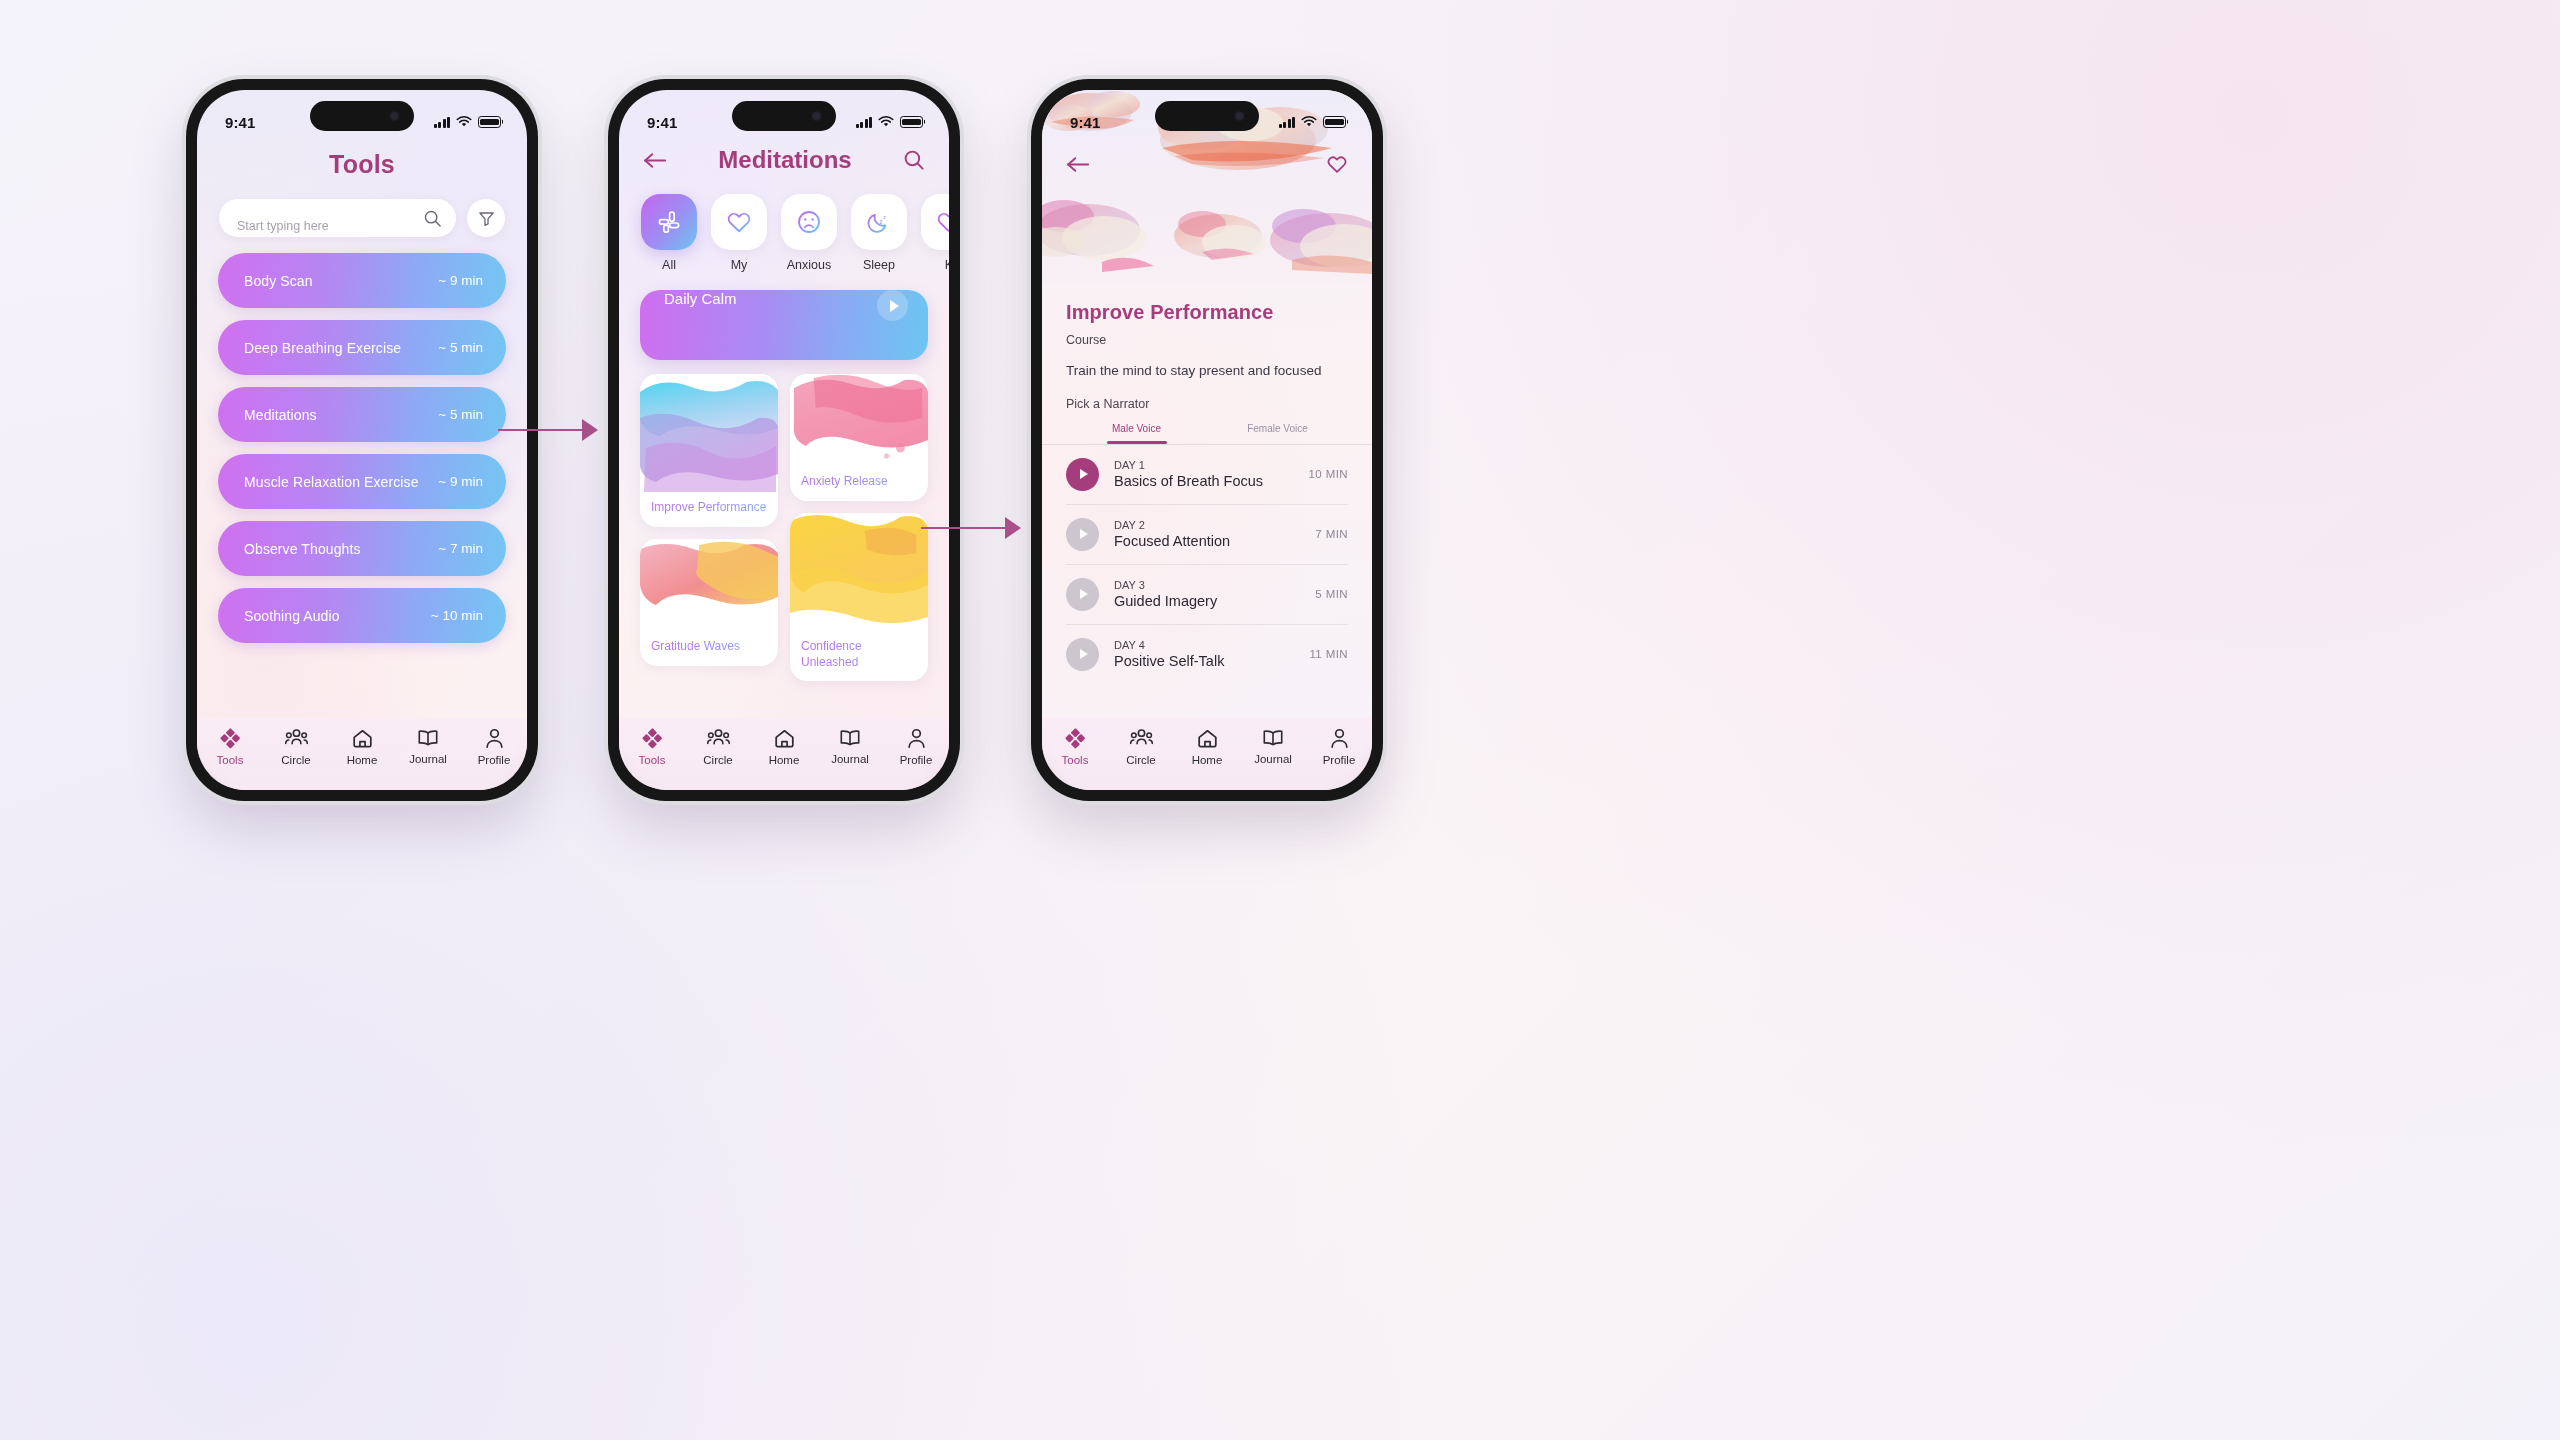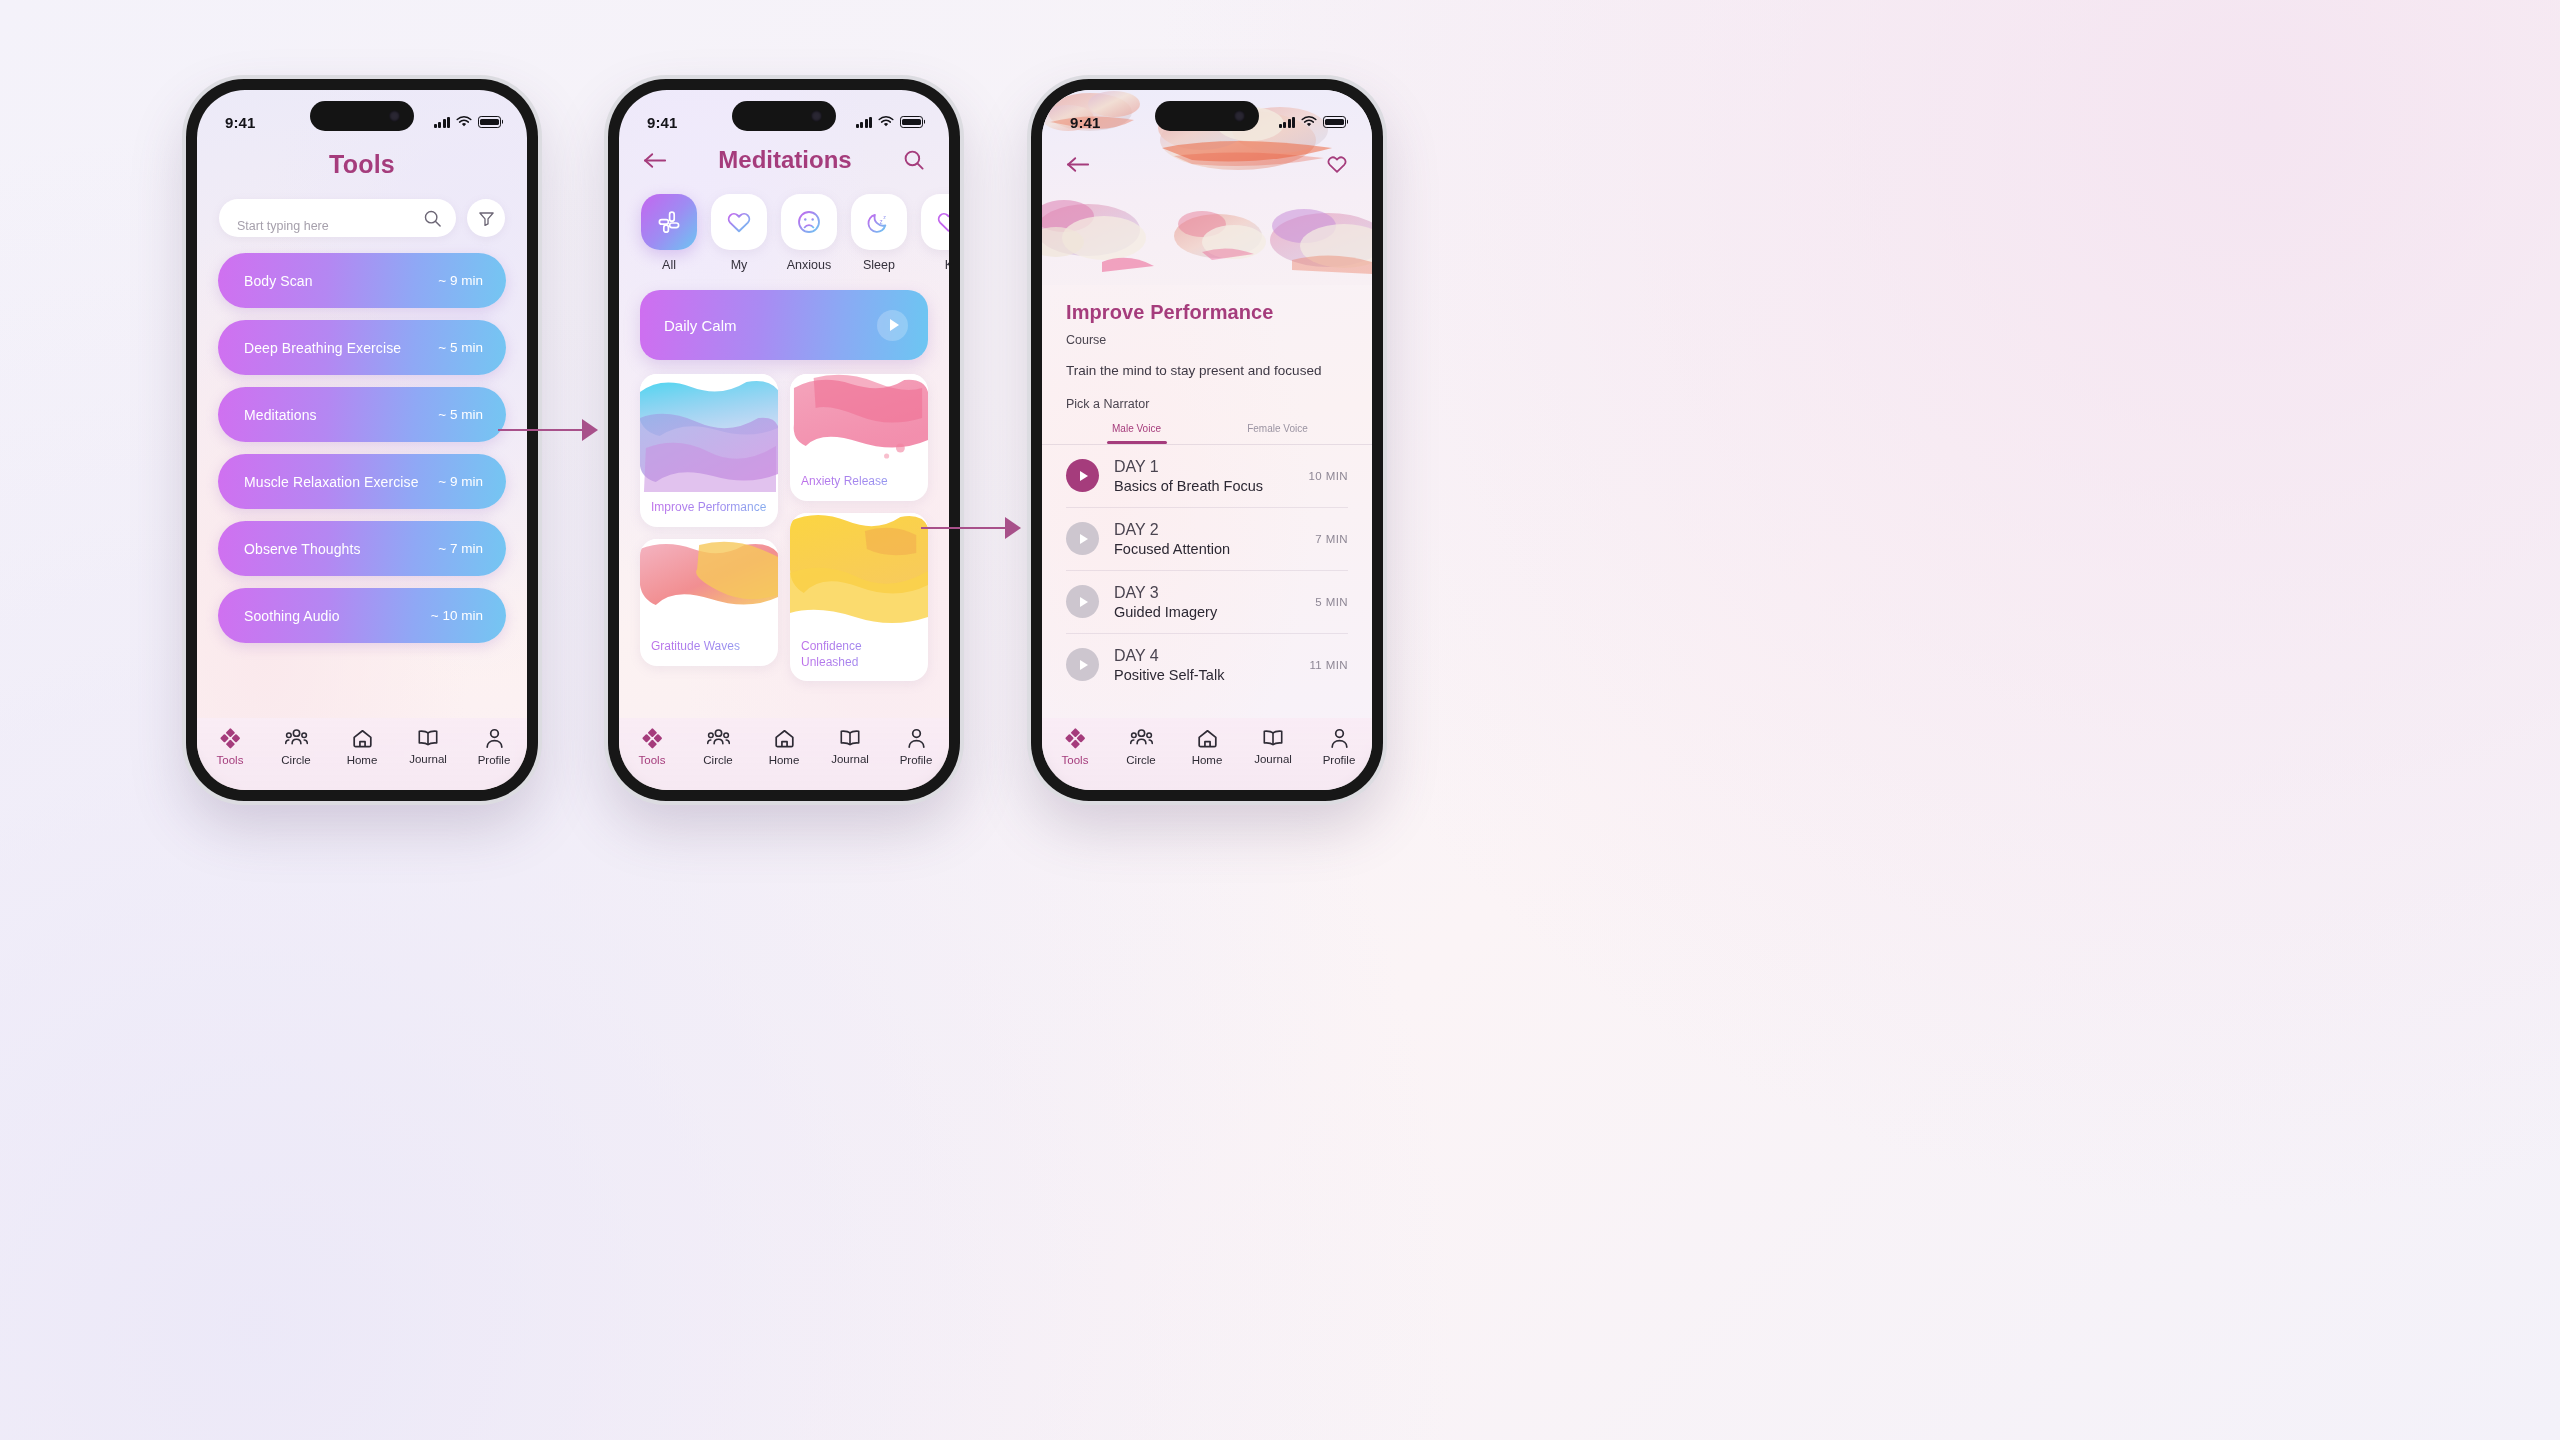--- a/index.html
+++ b/index.html
@@ -151,21 +151,21 @@
     box-shadow: 0 3px 11px rgba(150,120,170,.13);
   }
   .cat.active .chip {
     background: linear-gradient(130deg, #c466ef 0%, #9e8cf3 52%, #6cc5f2 100%);
     box-shadow: 0 5px 15px rgba(160,110,220,.33);
   }
   .cat .cname { font-size: 12.5px; color: #35313c; font-weight: 500; }
   .daily {
     margin: 18px 21px 0 21px; height: 70px; border-radius: 20px;
     background: linear-gradient(95deg, #cf6ef0 0%, #a98bf3 42%, #8aaaf4 70%, #6cc6f2 100%);
-    display: flex; align-items: center; justify-content: space-between;
+    display: flex; justify-content: space-between;
     padding: 0 20px 0 24px;
     box-shadow: 0 6px 16px rgba(160,110,200,.25);
   }
   .daily .dname { color: #fff; font-size: 15px; font-weight: 500; }
   .playcirc {
     width: 31px; height: 31px; border-radius: 50%;
     background: rgba(255,255,255,.22);
     display: flex; align-items: center; justify-content: center;
   }
   .playcirc::after {
@@ -236,21 +236,21 @@
     display: flex; align-items: center; justify-content: center;
   }
   .dayrow.on .dplay { background: #a53c7c; }
   .dplay::after {
     content:''; width:0; height:0;
     border-left: 8px solid #fff;
     border-top: 5.2px solid transparent; border-bottom: 5.2px solid transparent;
     margin-left: 2.5px;
   }
   .dinfo { flex: 1; }
-  .dnum { font-size: 16px; color: #4a4450; }
+  .dnum { font-size: 11px; color: #4a4450; }
   .dttl { font-size: 14.5px; color: #2c2833; margin-top: 2px; }
   .dmin { font-size: 11.5px; color: #8e8795; letter-spacing: .4px; white-space: nowrap; }
 
   
   .arrow { position: absolute; height: 24px; display: flex; align-items: center; }
   .arrow .shaft { height: 2.6px; background: #a8508a; flex: 1; }
   .arrow .head {
     width: 0; height: 0;
     border-left: 16px solid #a8508a;
     border-top: 11px solid transparent; border-bottom: 11px solid transparent;

